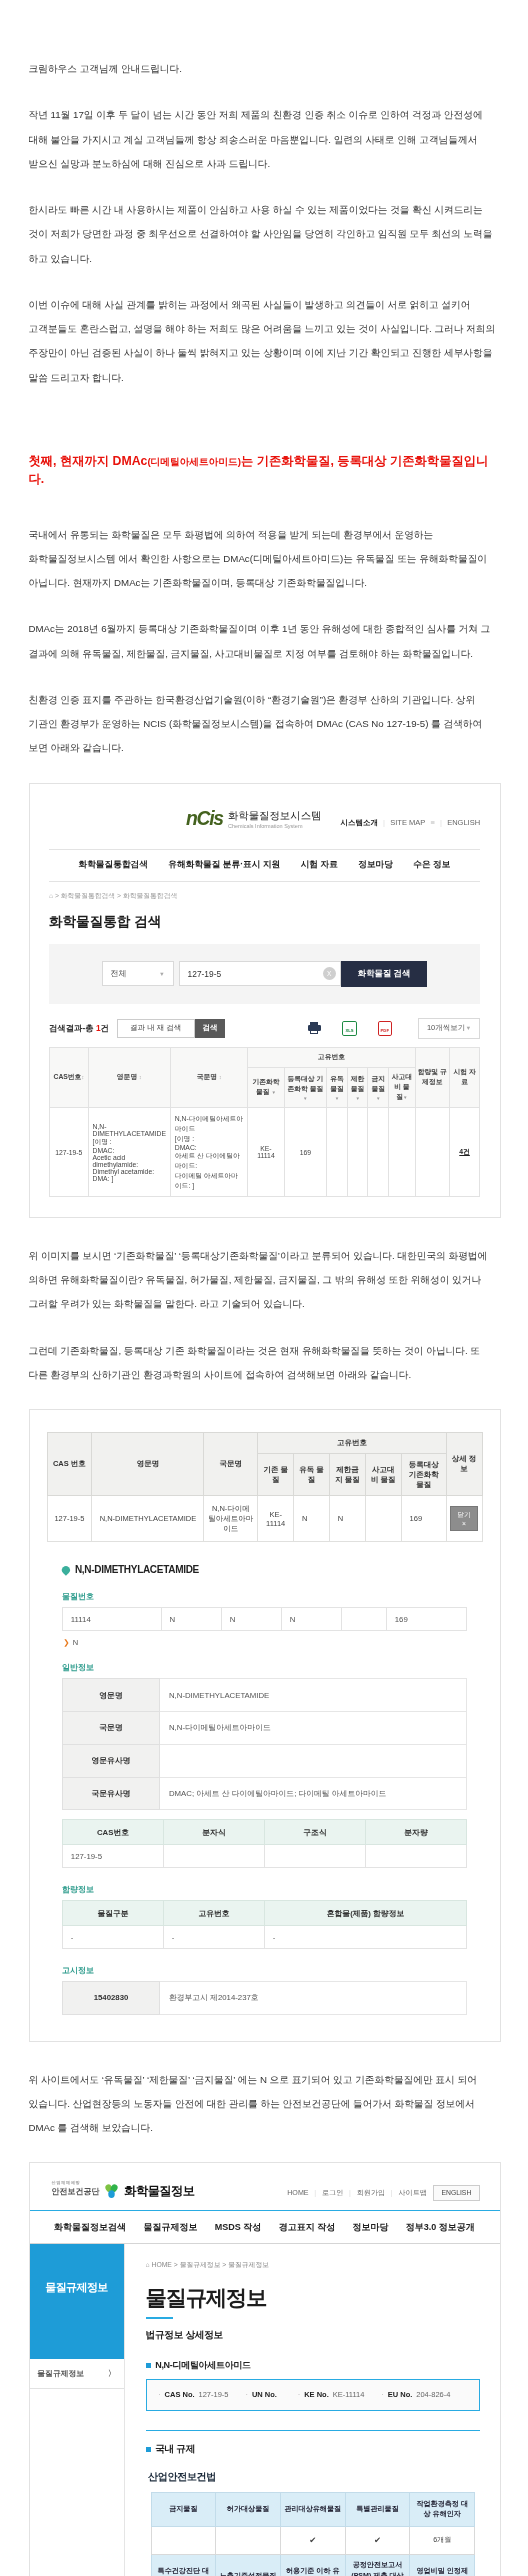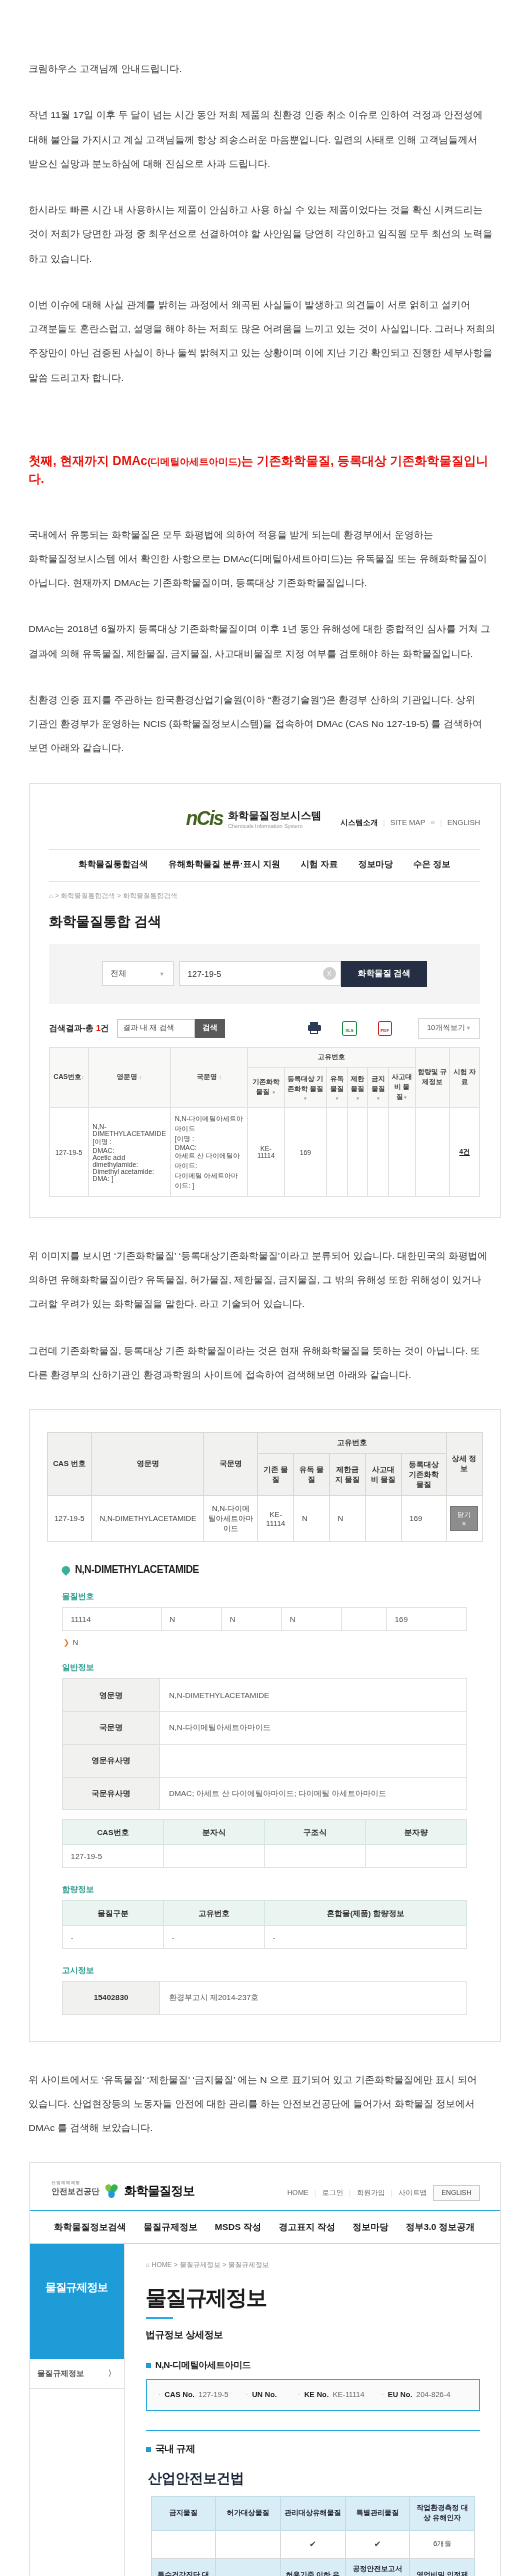--- a/index.html
+++ b/index.html
@@ -17,40 +17,40 @@
   .red-heading .small { font-size: 9.7px; }
 
   
   .shot { border: 0.6px solid #e2e2e2; background: #fff; margin: 3.9px 0 26px 0; }
 
   
   .ncis { padding: 17px 19.4px 19.4px 19.4px; }
   .ncis-header { position: relative; height: 48px; }
   .ncis-logo { position: absolute; left: 50%; top: 6.5px; transform: translateX(-58%); display: flex; align-items: center; gap: 5.2px; }
   .ncis-mark { font-size: 19.4px; font-weight: bold; letter-spacing: -1.3px; color: #44621f; font-style: italic; }
-  .ncis-logo-text .t1 { font-size: 10.4px; font-weight: bold; color: #222; text-align: right; }
+  .ncis-logo-text .t1 { font-size: 10.4px; font-weight: normal; color: #222; text-align: right; }
   .ncis-logo-text .t2 { font-size: 5.5px; color: #999; }
   .ncis-toplinks { position: absolute; right: 0; top: 17px; font-size: 7.5px; color: #666; display: flex; gap: 5.2px; align-items: center; }
   .ncis-toplinks .sep { color: #ddd; }
   .ncis-nav { display: flex; justify-content: space-around; border-top: 0.6px solid #e3e3e3; border-bottom: 0.6px solid #e3e3e3; padding: 9.7px 19.4px; font-size: 8.7px; font-weight: bold; color: #222; }
   .ncis-breadcrumb { font-size: 6.8px; color: #999; margin: 9px 0 11.7px 0; }
   .ncis-title { font-size: 13.6px; font-weight: bold; color: #1d1d1d; margin: 5.2px 0 13px 0; }
   .ncis-searchband { background: #f4f4f4; padding: 17px 0; display: flex; justify-content: center; align-items: center; }
   .sel { background: #fff; border: 0.6px solid #d9d9d9; height: 24.6px; display: flex; align-items: center; justify-content: space-between; padding: 0 7.8px; font-size: 8px; color: #555; }
   .sel .car { color: #aaa; font-size: 5.8px; }
   .ncis-cat { width: 72px; margin-right: 5.2px; }
   .ncis-input-wrap { position: relative; }
   .ncis-input { width: 162px; height: 24.6px; border: 0.6px solid #d9d9d9; padding: 0 22px 0 7.8px; font-size: 8.4px; color: #333; font-family: inherit; }
   .clear-x { position: absolute; right: 5.2px; top: 5.8px; width: 13px; height: 13px; border-radius: 50%; background: #cfcfcf; color: #fff; font-size: 6.5px; text-align: center; line-height: 13px; }
   .ncis-search-btn { height: 26px; padding: 0 17px; background: #262e44; color: #fff; font-size: 8.4px; font-weight: bold; border: none; font-family: inherit; }
   .ncis-results { display: flex; justify-content: space-between; align-items: center; margin: 14.3px 0 7.8px 0; }
   .ncis-results-left { display: flex; align-items: center; gap: 7.8px; font-size: 8.4px; font-weight: bold; color: #333; }
   .ncis-results-left .red { color: #e8130c; }
   .refine-wrap { display: flex; }
-  .refine-input { width: 78px; height: 19.4px; border: 0.6px solid #ccc; padding: 0 5.2px; font-size: 7.5px; font-family: inherit; color: #444; }
+  .refine-input { width: 78px; height: 19.4px; border: 0.6px solid #ccc; padding: 0 5.2px; font-size: 7.5px; font-family: inherit; color: #444; text-align: center; }
   .refine-btn { height: 19.4px; padding: 0 7.8px; background: #595959; color: #fff; border: none; font-size: 7.5px; font-weight: bold; font-family: inherit; }
   .ncis-results-right { display: flex; align-items: center; gap: 21px; }
   .file-ic { width: 14.3px; height: 14.3px; border: 0.6px solid; border-radius: 1.9px; font-size: 4.2px; font-weight: bold; display: flex; align-items: flex-end; justify-content: center; padding-bottom: 1.3px; }
   .ic-xls { color: #1d8a43; border-color: #1d8a43; }
   .ic-pdf { color: #cf2222; border-color: #cf2222; }
   .pagesel { width: 62px; height: 21px; margin-left: 5.2px; font-size: 7.5px; }
   table.grid { width: 100%; border-collapse: collapse; }
   .ncis table.grid { font-size: 6.8px; border-top: 1.3px solid #777; }
   .ncis table.grid th { background: #f8f8f7; border: 0.6px solid #e2e2e2; font-weight: bold; color: #444; padding: 4.5px 1.9px; }
   .ncis table.grid td { border: 0.6px solid #e2e2e2; padding: 5.8px 3.9px; vertical-align: middle; color: #444; }
@@ -102,21 +102,21 @@
   .kosha-sub { font-size: 9.7px; font-weight: bold; color: #222; margin-bottom: 17px; letter-spacing: -0.3px; }
   .blue-bullet-line { display: flex; align-items: center; gap: 4.5px; margin: 11.7px 0 6.5px 0; }
   .blue-sq { width: 5.2px; height: 5.2px; background: #1e9cd7; }
   .blue-bullet-line b { font-size: 9px; color: #222; letter-spacing: -0.3px; }
   .cas-box { border: 1.3px solid #29abe2; background: #fafafa; padding: 10.4px 11.7px; display: flex; gap: 17px; font-size: 7.5px; margin-bottom: 19.4px; }
   .cas-box .pair { display: flex; gap: 3.9px; align-items: baseline; }
   .cas-box .dot { color: #bbb; }
   .cas-box .k { font-weight: bold; color: #222; }
   .cas-box .v { color: #666; }
   .blue-divider { border: none; border-top: 1.3px solid #29abe2; margin: 3.9px 0 10.4px 0; }
-  .law-label { font-size: 14px; font-weight: bold; color: #1b2a3a; margin: 14.3px 0 7.8px 2.6px; letter-spacing: -0.3px; }
+  .law-label { font-size: 10px; font-weight: bold; color: #1b2a3a; margin: 14.3px 0 7.8px 2.6px; letter-spacing: -0.3px; }
   table.bluegrid { width: 97%; margin: 0 auto; border-collapse: collapse; font-size: 7.1px; }
   table.bluegrid th { background: #d9edf7; border: 0.6px solid #c2dcea; padding: 5.8px 2.6px; color: #223; font-weight: bold; line-height: 1.5; }
   table.bluegrid td { border: 0.6px solid #d9d9d9; padding: 8.4px 2.6px; text-align: center; color: #444; }
   td.chk { color: #3ba23b; font-weight: bold; font-size: 8.4px; }
   .printer-ic { width: 14.3px; height: 14.3px; position: relative; }
   .printer-ic .p-top { position:absolute; left:3.2px; top:0.6px; width:7.8px; height:3.2px; background:#2b3a55; }
   .printer-ic .p-mid { position:absolute; left:0.6px; top:3.9px; width:13px; height:5.8px; background:#2b3a55; border-radius:1.3px; }
   .printer-ic .p-bot { position:absolute; left:3.2px; top:8.4px; width:7.8px; height:4.5px; background:#fff; border:0.6px solid #2b3a55; }
   .clover { display:inline-block; }
 </style>

